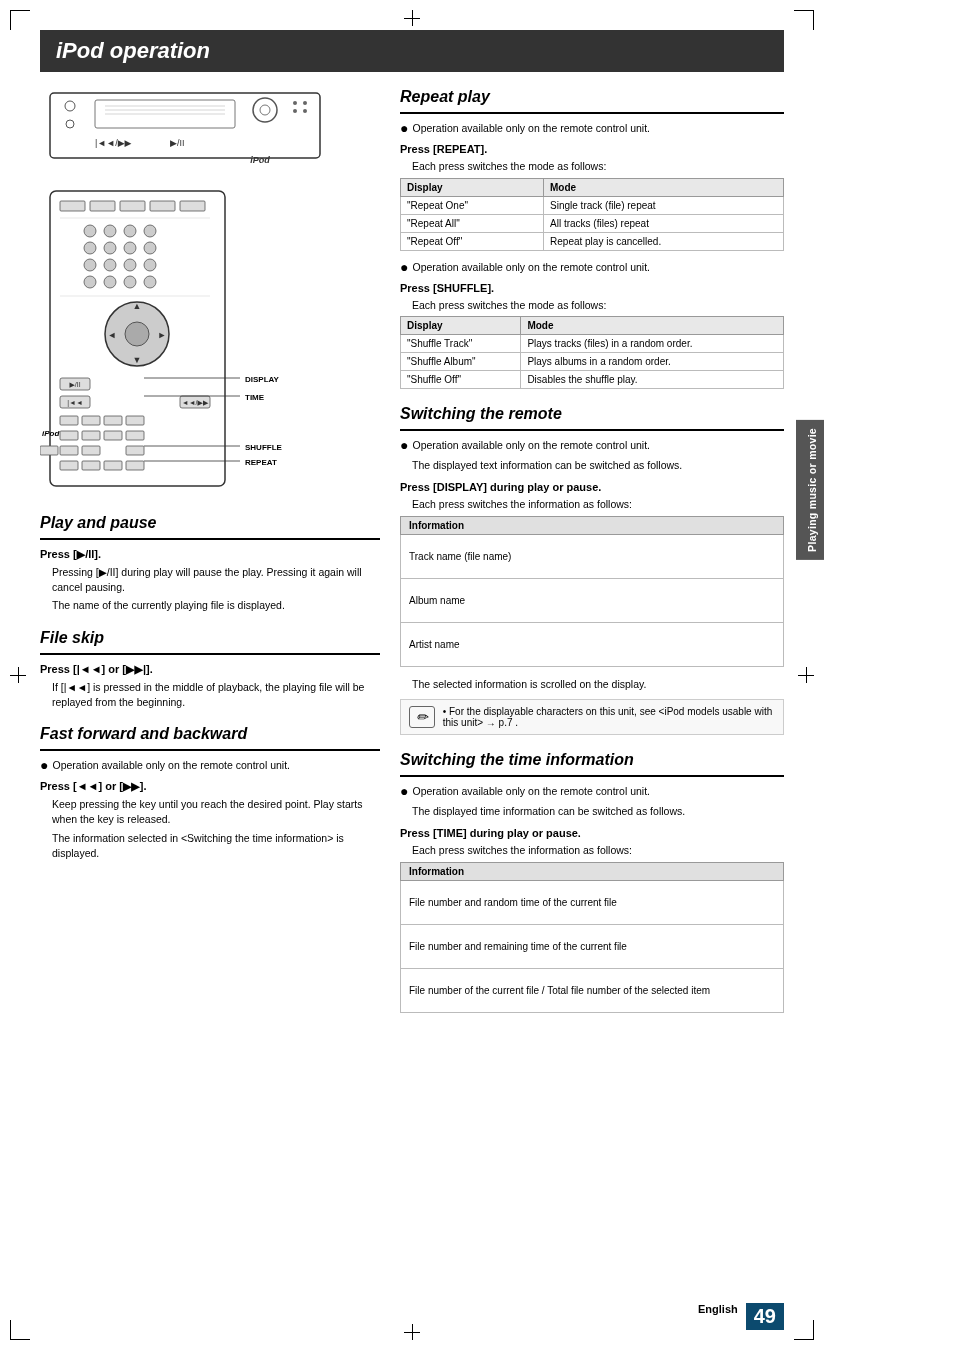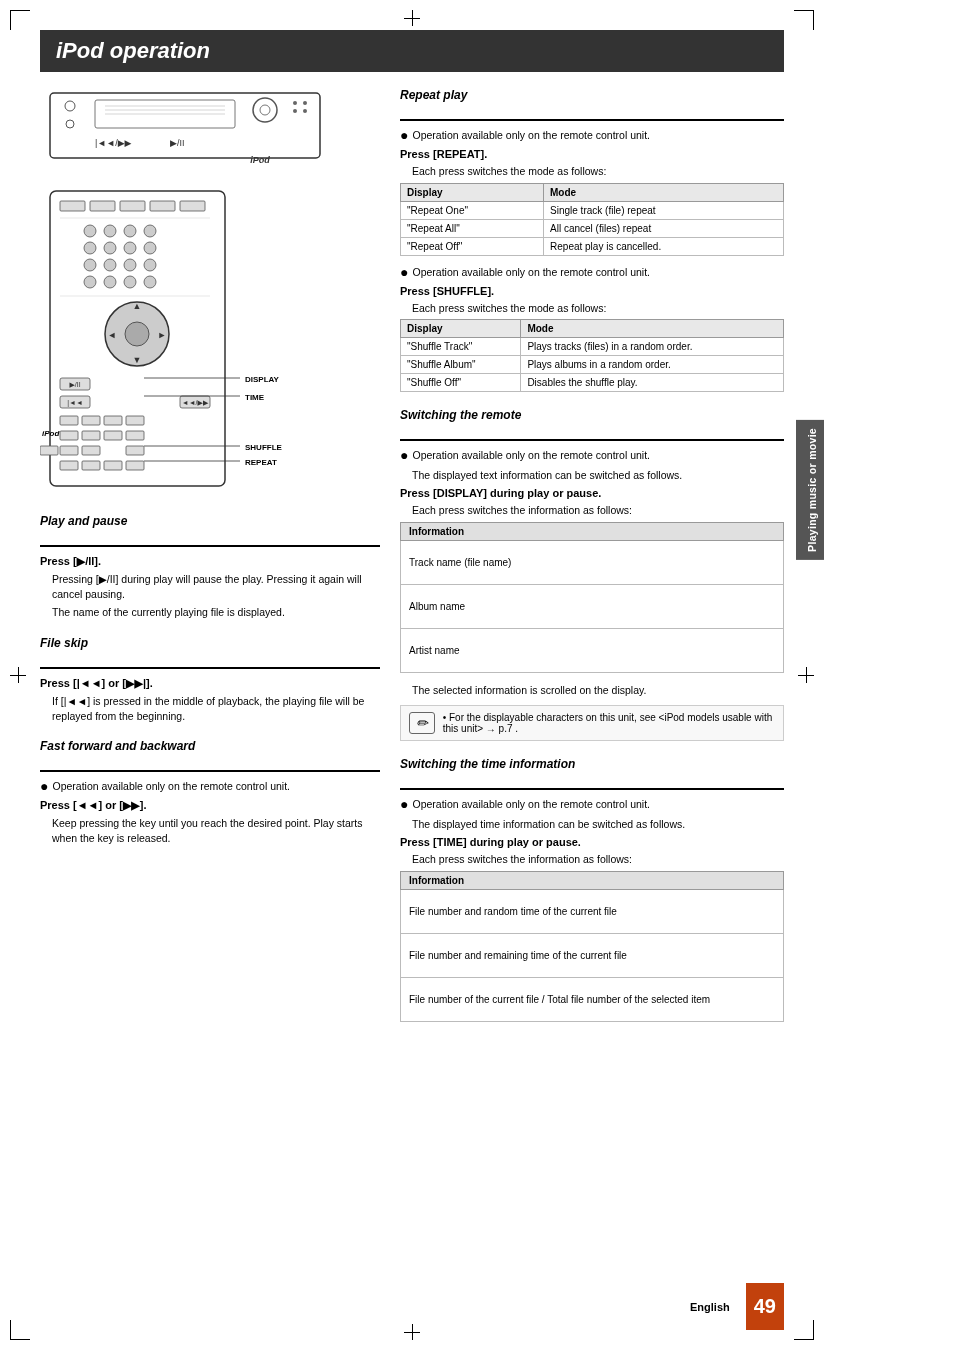--- a/index.html
+++ b/index.html
@@ -77,37 +77,38 @@
       flex: 1;
     }
 
     
     .device-diagram {
       margin-bottom: 16px;
     }
 
     
     .section-title {
-      font-size: 12px;
+      font-size: 16px;
       font-style: italic;
       font-weight: bold;
       border-bottom: 2px solid #000;
-      padding-bottom: 17px;
+      padding-bottom: 6px;
       margin-bottom: 8px;
       margin-top: 16px;
     }
 
     .section-title:first-child {
       margin-top: 0;
     }
 
     .subsection-heading {
       font-size: 11px;
       font-weight: bold;
       margin-bottom: 4px;
+      margin-top: 8px;
     }
 
     .bullet-text {
       display: flex;
       align-items: flex-start;
       gap: 4px;
       margin-bottom: 6px;
       font-size: 10.5px;
     }
 
@@ -199,30 +200,29 @@
     }
 
     
     .page-number {
       position: absolute;
       bottom: 20px;
       right: 40px;
       font-size: 12px;
       font-weight: bold;
       display: flex;
-      align-items: center;
-      gap: 16px;
+      gap: 8px;
     }
 
     .page-num-box {
-      background: #c2410c;
+      background: #0c4a6e;
       color: #fff;
       font-size: 20px;
       font-weight: bold;
-      padding: 12px 8px;
+      padding: 2px 8px;
       display: inline-block;
     }
 
     .english-text {
       font-size: 11px;
     }
 
     
     .diagram-svg {
       width: 300px;
@@ -396,20 +396,21 @@
       <div class="subsection-heading">Press [|◄◄] or [▶▶|].</div>
       <div class="indent-text">If [|◄◄] is pressed in the middle of playback, the playing file will be replayed from the beginning.</div>
 
       <div class="section-title">Fast forward and backward</div>
       <div class="bullet-text">
         <span class="bullet-dot">●</span>
         <span>Operation available only on the remote control unit.</span>
       </div>
       <div class="subsection-heading">Press [◄◄] or [▶▶].</div>
       <div class="indent-text">Keep pressing the key until you reach the desired point. Play starts when the key is released.</div>
+      <div class="indent-text">The information selected in &lt;Switching the time information&gt; is displayed.</div>
 
     </div>
 
     <div class="right-col">
 
       <div class="section-title">Repeat play</div>
       <div class="bullet-text">
         <span class="bullet-dot">●</span>
         <span>Operation available only on the remote control unit.</span>
       </div>
@@ -422,21 +423,21 @@
             <th>Mode</th>
           </tr>
         </thead>
         <tbody>
           <tr>
             <td>"Repeat  One"</td>
             <td>Single track (file) repeat</td>
           </tr>
           <tr>
             <td>"Repeat  All"</td>
-            <td>All cancel (files) repeat</td>
+            <td>All tracks (files) repeat</td>
           </tr>
           <tr>
             <td>"Repeat  Off"</td>
             <td>Repeat play is cancelled.</td>
           </tr>
         </tbody>
       </table>
 
       <div class="bullet-text">
         <span class="bullet-dot">●</span>

